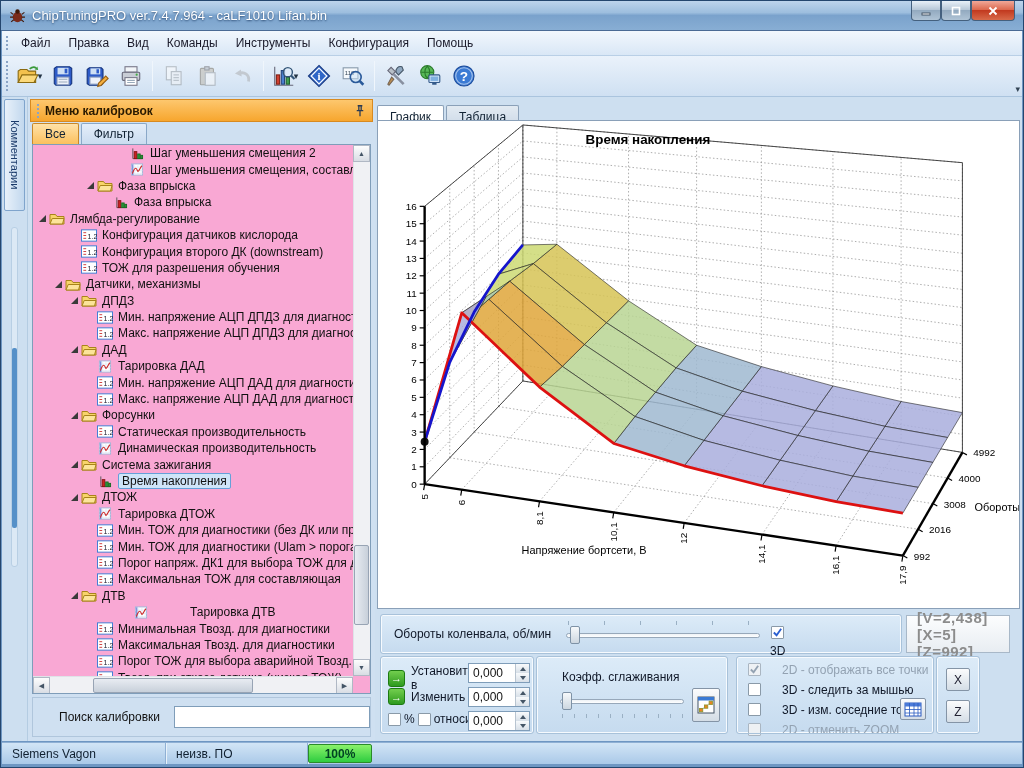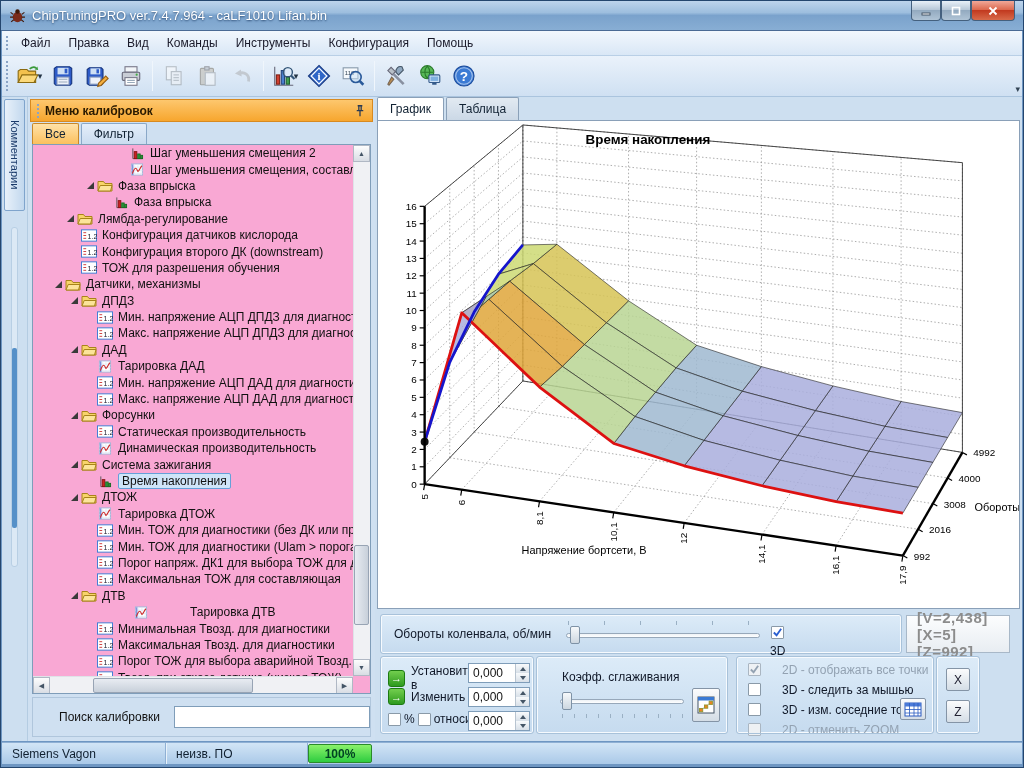--- a/index.html
+++ b/index.html
@@ -67,21 +67,21 @@
     display:flex;align-items:center;justify-content:center;font-size:7px;color:#456;}
   .sb-thumb{position:absolute;background:linear-gradient(90deg,#e8ecf2,#c8d0da);border:1px solid #98a4b4;border-radius:2px;}
   .hsb .sb-thumb{background:linear-gradient(#e8ecf2,#c8d0da);}
   .search-row{position:absolute;left:4px;right:4px;bottom:4px;height:40px;border:1px solid #b0c6dc;background:#cfe0f1;
     display:flex;align-items:center;}
   .search-row label{margin-left:26px;color:#111;}
   .search-row input{margin-left:14px;width:196px;height:22px;border:1px solid #7f9db9;background:#fff;
     font-family:"Liberation Sans",sans-serif;font-size:12px;padding:0 4px;}
   
   .rpanel{position:absolute;left:373px;right:2px;top:0;bottom:0;}
-  .rtabs{position:absolute;left:2px;top:0;height:23px;display:flex;}
+  .rtabs{position:absolute;left:2px;top:8px;height:23px;display:flex;}
   .rtab{padding:4px 12px;border:1px solid #8aa0b8;border-bottom:none;border-radius:2px 2px 0 0;
     background:linear-gradient(#e2eaf2,#cbd8e6);margin-right:2px;color:#123;}
   .rtab.active{background:#fff;}
   .chart-box{position:absolute;left:2px;right:0;top:23px;height:489px;background:#fff;border:1px solid #8aa0b8;}
   .chart-box svg{position:absolute;inset:0;overflow:hidden;font-family:"Liberation Sans",sans-serif;}
   
   .bottom{position:absolute;left:0px;right:0;top:512px;bottom:0;}
   .gbox{position:absolute;border:1px solid #f6fafe;outline:1px solid #a8c2da;background:linear-gradient(#dcebf8,#c6dbef);border-radius:2px;}
   .lbl{color:#101828;}
   .slider{position:relative;height:18px;}
@@ -342,21 +342,21 @@
               <span class="ticon">
                 <svg viewBox="0 0 14 14">
                   <path d="M2.5 1.5v11H13" fill="none" stroke="#555"></path>
                   <rect x="4" y="5" width="2.8" height="7.5" fill="#cc2222" stroke="#881111"></rect>
                   <rect x="7.8" y="7.5" width="2.6" height="5" fill="#2a9a3a" stroke="#186a22"></rect>
                   <rect x="11" y="9" width="2" height="3.5" fill="#2a9a3a" stroke="#186a22"></rect>
                 </svg>
               </span>
               <span class="tlabel">Фаза впрыска</span>
             </div>
-            <div class="trow" style="padding-left: 34px;">
+            <div class="trow" style="padding-left: 6px;">
               <span class="tri"></span>
               <span class="ticon">
                 <svg viewBox="0 0 16 13">
                   <path d="M1 12V2.5h5.5L8 4.5h7V12z" fill="#f8d46a" stroke="#a8841a"></path>
                   <path d="M1 12l2.2-5.5H15L13.5 12z" fill="#fce49a" stroke="#a8841a"></path>
                 </svg>
               </span>
               <span class="tlabel">Лямбда-регулирование</span>
             </div>
             <div class="trow" style="padding-left: 38px;">

